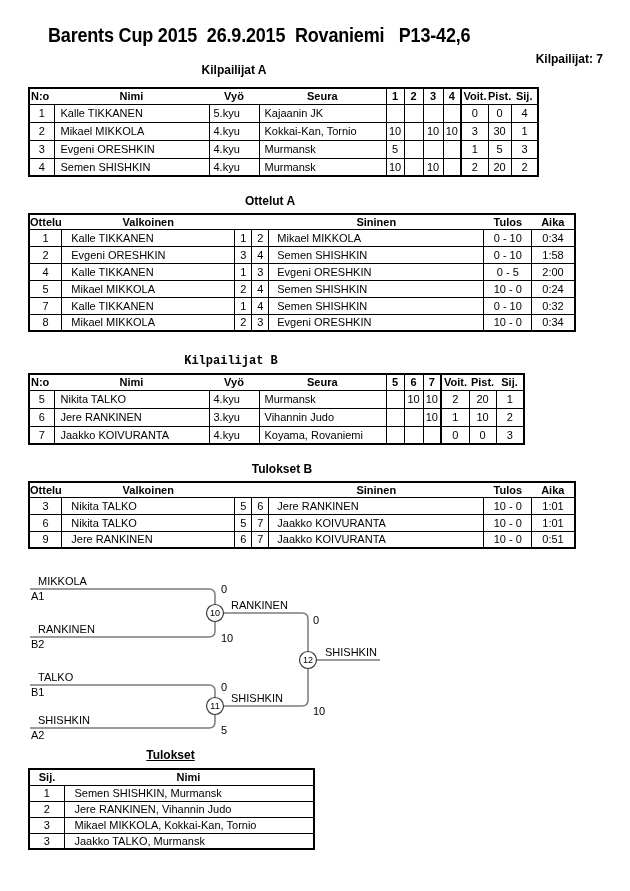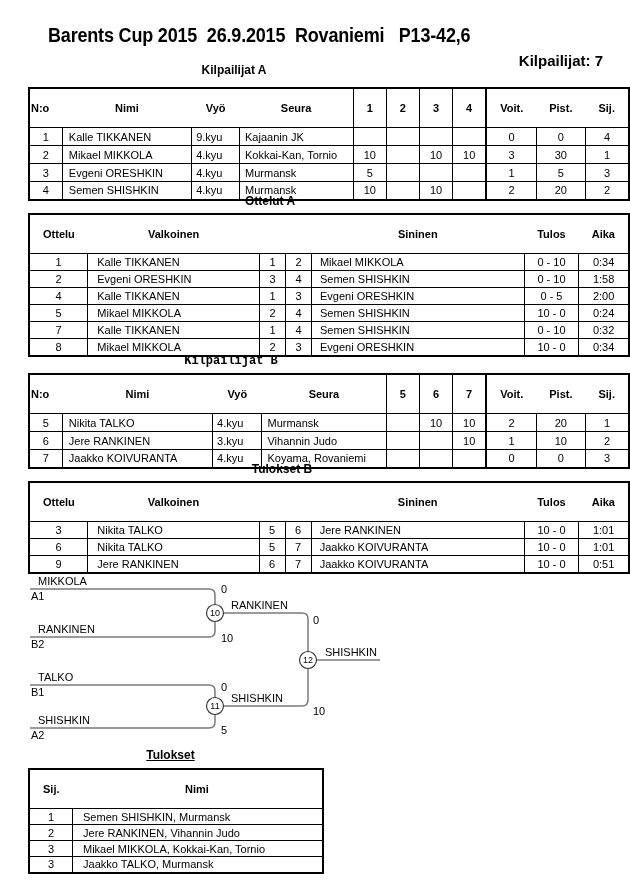--- a/index.html
+++ b/index.html
@@ -11,37 +11,37 @@
   }
   .abs { position:absolute; }
 
   .title {
     left:48px; top:24px; font-size:20px; font-weight:bold;
     white-space:pre; letter-spacing:-0.2px;
     transform:scaleX(0.90); transform-origin:left top;
   }
   .competitors {
     left:430px; top:52px; width:173px; text-align:right;
-    font-size:15px; font-weight:bold;
+    font-size:12px; font-weight:bold;
   }
   .heading {
     font-size:12px; font-weight:bold; text-align:center; white-space:nowrap;
   }
   .h-ka { left:28px; top:63px;  width:412px; }
   .h-oa { left:16px; top:194px; width:508px; }
   .h-kb { left:28px; top:354px; width:406px;font-family:Liberation Mono, monospace; }
   .h-ob { left:28px; top:462px; width:508px; }
   .h-tu { left:28px; top:748px; width:285px;text-decoration:underline; }
 
   table {
     position:absolute; border-collapse:collapse; table-layout:fixed;
     background:#fff; border:2px solid #000;
   }
   th {
-    font-size:11px; font-weight:bold; text-align:center; padding:13px;
+    font-size:11px; font-weight:bold; text-align:center; padding:0;
     border:0; border-bottom:1px solid #000; white-space:nowrap; overflow:visible;
   }
   td {
     font-size:11px; border:1px solid #000; padding:0 2px;
     text-align:center; white-space:nowrap; overflow:hidden;
   }
   
   .kilp th { height:16px; }
   .kilp td { height:18px; }
   .kilp th:first-child, .kilp td:first-child { text-align:center; }
@@ -113,21 +113,21 @@
         <th>4</th>
         <th>Voit.</th>
         <th>Pist.</th>
         <th>Sij.</th>
       </tr>
     </thead>
     <tbody>
       <tr>
         <td>1</td>
         <td>Kalle TIKKANEN</td>
-        <td>9.kyu</td>
+        <td>5.kyu</td>
         <td>Kajaanin JK</td>
         <td></td>
         <td></td>
         <td></td>
         <td></td>
         <td>0</td>
         <td>0</td>
         <td>4</td>
       </tr>
       <tr>

